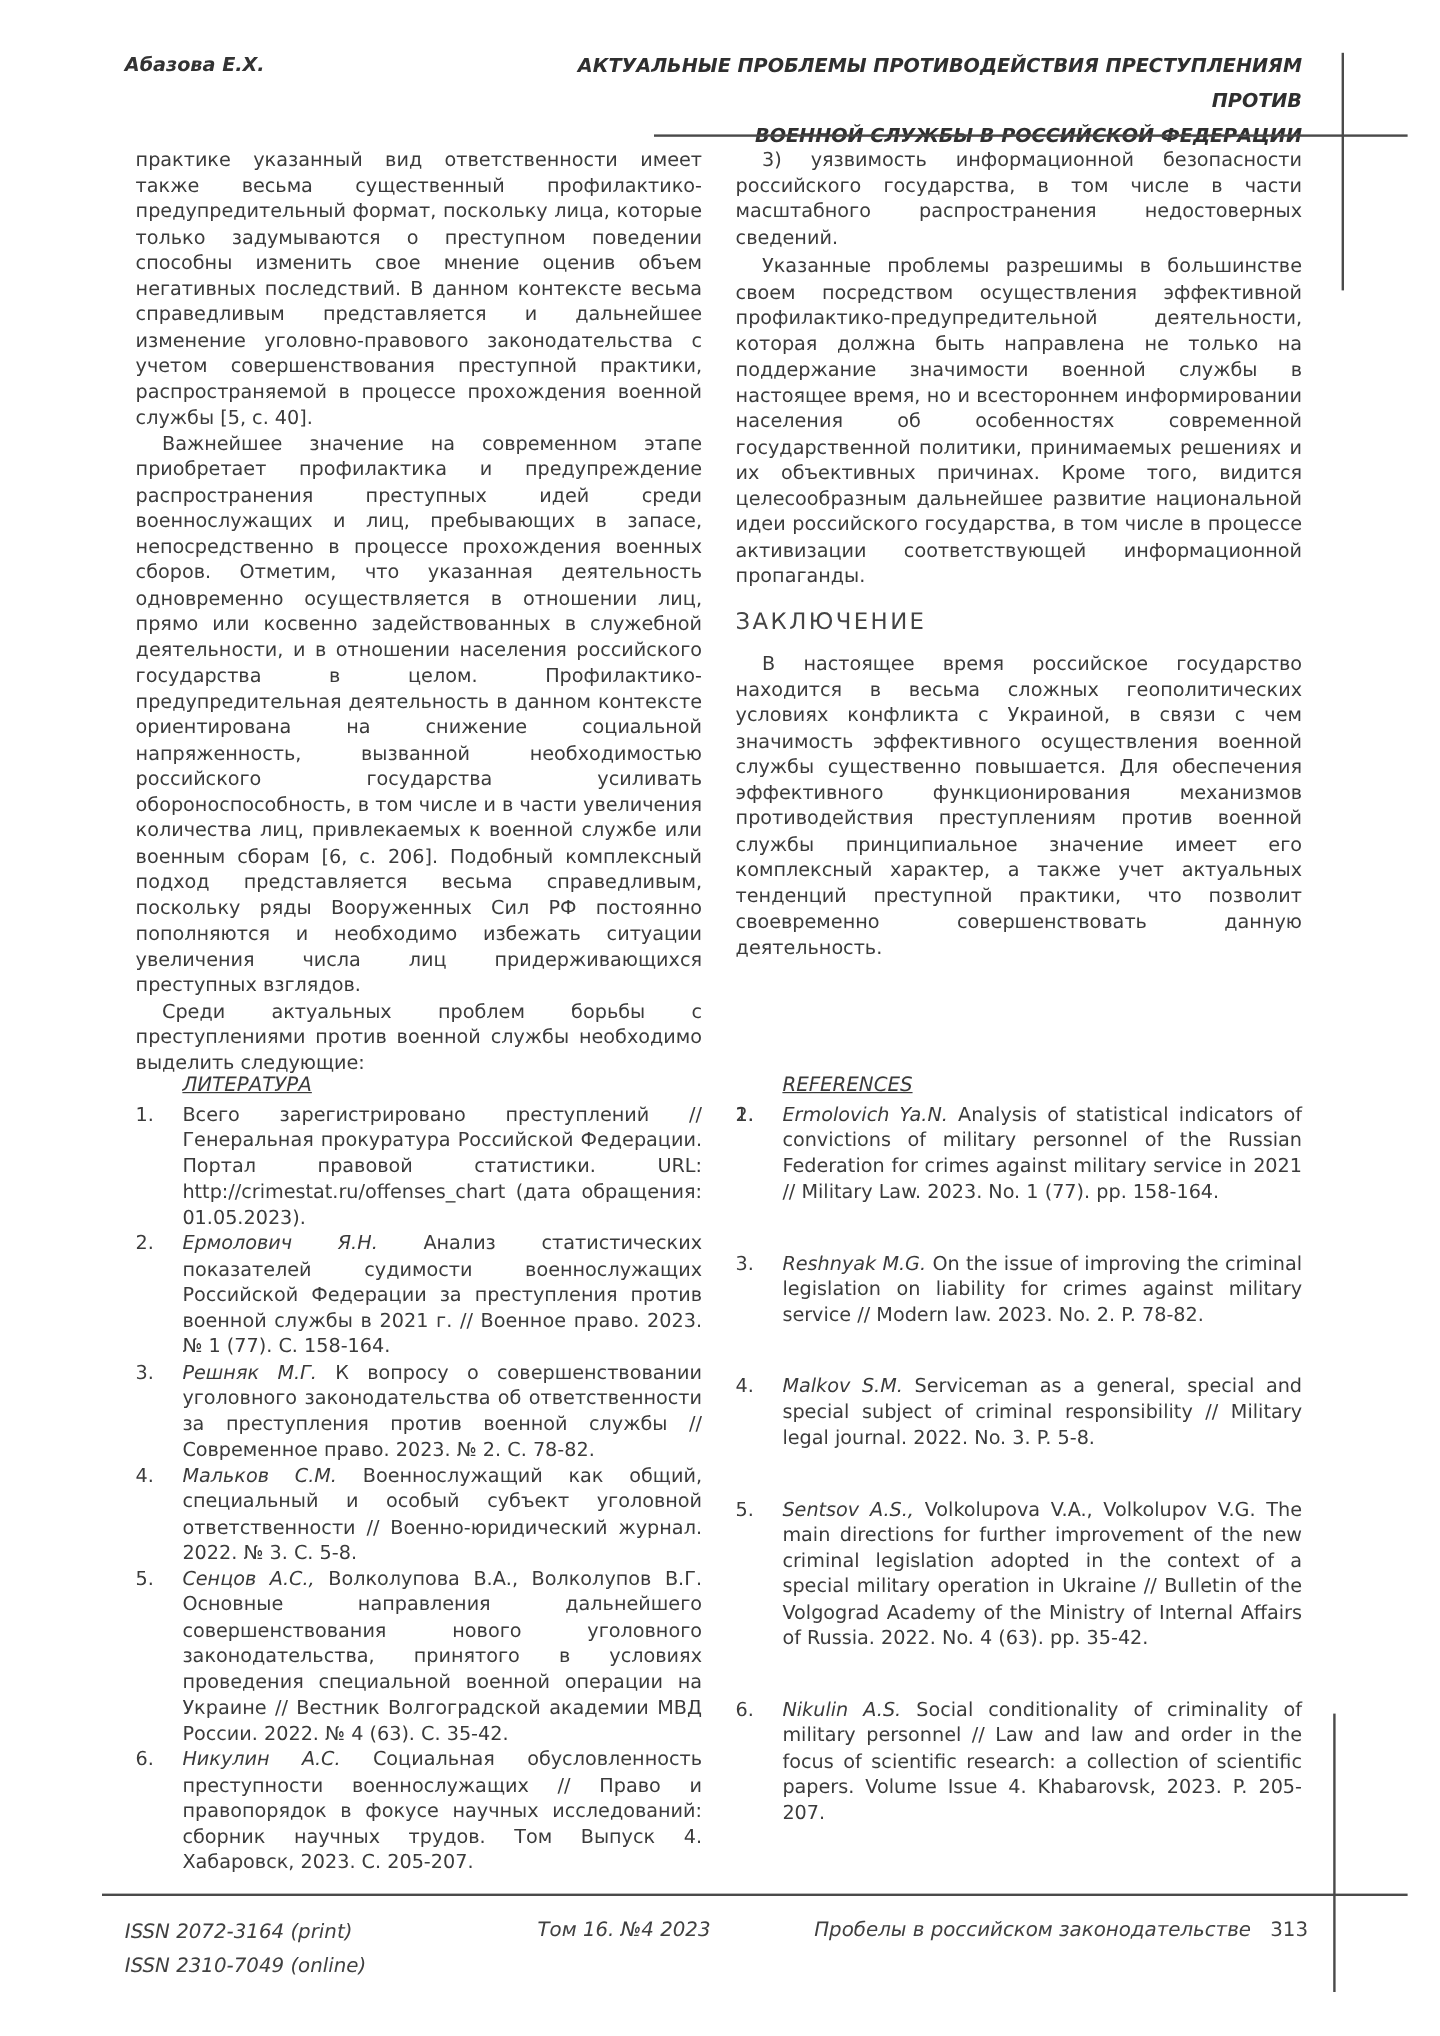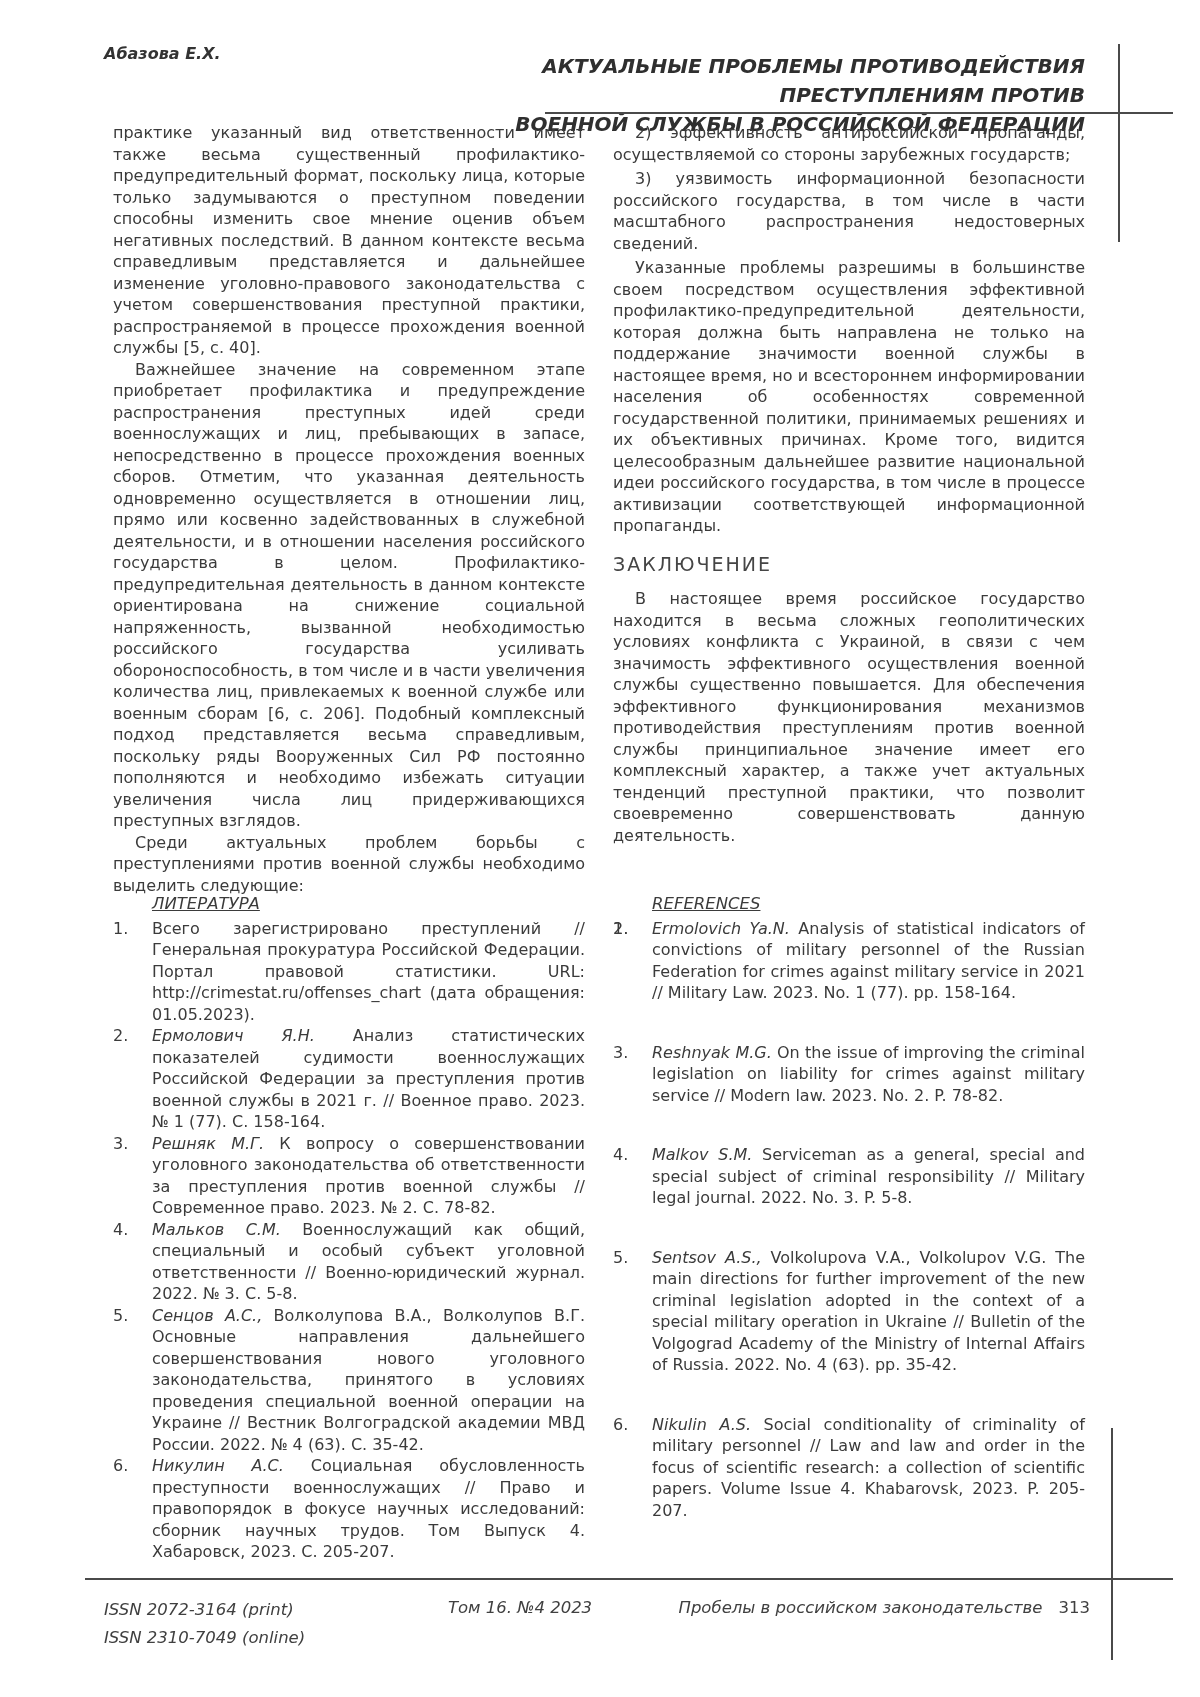--- a/index.html
+++ b/index.html
@@ -6,22 +6,22 @@
   .page {
     position:relative; width:1200px; height:1697px; background:#ffffff;
     font-family:"DejaVu Sans", sans-serif; color:#3b3b3b; overflow:hidden;
   }
   
   .hdr-author {
     position:absolute; left:104px; top:44px;
     font-size:16px; font-weight:bold; font-style:italic; color:#333;
   }
   .hdr-title {
-    position:absolute; right:115px; top:52px; width:680px;
-    text-align:right; font-size:20px; font-weight:bold; font-style:italic;
+    position:absolute; right:115px; top:40px; width:680px;
+    text-align:right; font-size:16px; font-weight:bold; font-style:italic;
     color:#2f2f2f; line-height:29px;
   }
   
   .rule-h { position:absolute; background:#4a4a4a; height:2px; }
   .rule-v { position:absolute; background:#4a4a4a; width:2px; }
   .hdr-rule   { left:545px; top:112px; width:628px; }
   .ftr-rule   { left:85px;  top:1578px; width:1088px; }
   .vrule-top  { left:1118px; top:44px;  height:198px; }
   .vrule-bot  { left:1111px; top:1428px; height:232px; }
   
@@ -68,21 +68,20 @@
   <div class="rule-h hdr-rule"></div>
   <div class="rule-v vrule-top"></div>
 
   <div class="col col-lt">
     <p>практике указанный вид ответственности имеет также весьма существенный профилактико-предупредительный формат, поскольку лица, которые только задумываются о преступном поведении способны изменить свое мнение оценив объем негативных последствий. В данном контексте весьма справедливым представляется и дальнейшее изменение уголовно-правового законодательства с учетом совершенствования преступной практики, распространяемой в процессе прохождения военной службы [5, с. 40].</p>
     <p class="ind">Важнейшее значение на современном этапе приобретает профилактика и предупреждение распространения преступных идей среди военнослужащих и лиц, пребывающих в запасе, непосредственно в процессе прохождения военных сборов. Отметим, что указанная деятельность одновременно осуществляется в отношении лиц, прямо или косвенно задействованных в служебной деятельности, и в отношении населения российского государства в целом. Профилактико-предупредительная деятельность в данном контексте ориентирована на снижение социальной напряженность, вызванной необходимостью российского государства усиливать обороноспособность, в том числе и в части увеличения количества лиц, привлекаемых к военной службе или военным сборам [6, с. 206]. Подобный комплексный подход представляется весьма справедливым, поскольку ряды Вооруженных Сил РФ постоянно пополняются и необходимо избежать ситуации увеличения числа лиц придерживающихся преступных взглядов.</p>
     <p class="ind">Среди актуальных проблем борьбы с преступлениями против военной службы необходимо выделить следующие:</p>
   </div>
 
   <div class="col col-rt">
-    <p class="ind numpar">2) эффективность антироссийской пропаганды, осуществляемой со стороны зарубежных государств;</p>
     <p class="ind numpar">3) уязвимость информационной безопасности российского государства, в том числе в части масштабного распространения недостоверных сведений.</p>
     <p class="ind">Указанные проблемы разрешимы в большинстве своем посредством осуществления эффективной профилактико-предупредительной деятельности, которая должна быть направлена не только на поддержание значимости военной службы в настоящее время, но и всестороннем информировании населения об особенностях современной государственной политики, принимаемых решениях и их объективных причинах. Кроме того, видится целесообразным дальнейшее развитие национальной идеи российского государства, в том числе в процессе активизации соответствующей информационной пропаганды.</p>
     <h2 class="concl-heading">ЗАКЛЮЧЕНИЕ</h2>
     <p class="ind">В настоящее время российское государство находится в весьма сложных геополитических условиях конфликта с Украиной, в связи с чем значимость эффективного осуществления военной службы существенно повышается. Для обеспечения эффективного функционирования механизмов противодействия преступлениям против военной службы принципиальное значение имеет его комплексный характер, а также учет актуальных тенденций преступной практики, что позволит своевременно совершенствовать данную деятельность.</p>
   </div>
 
   <div class="refs refs-lt">
     <h3 class="refs-heading">ЛИТЕРАТУРА</h3>
     <div class="ref-item">
       <span class="ref-num">1.</span><span class="au"></span><span>Всего зарегистрировано преступлений // Генеральная прокуратура Российской Федерации. Портал правовой статистики. URL: http://crimestat.ru/offenses_chart (дата обращения: 01.05.2023).</span>

